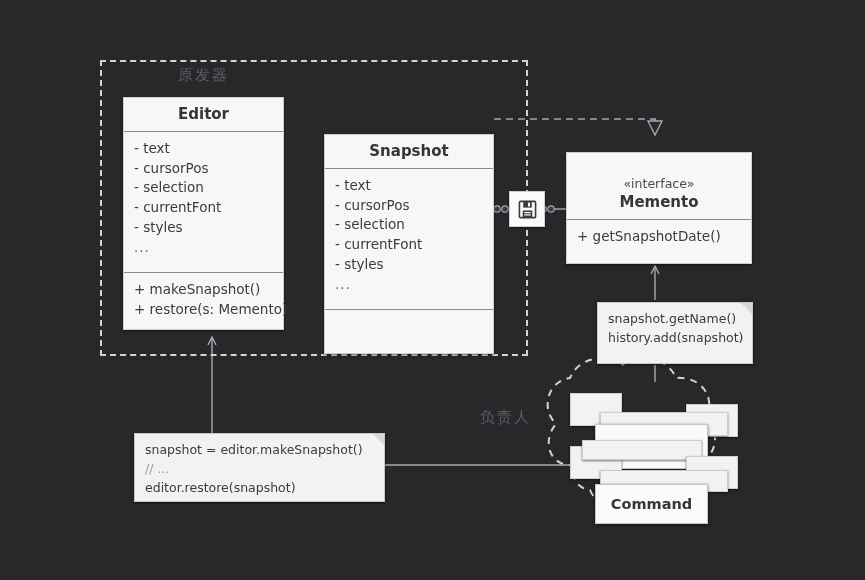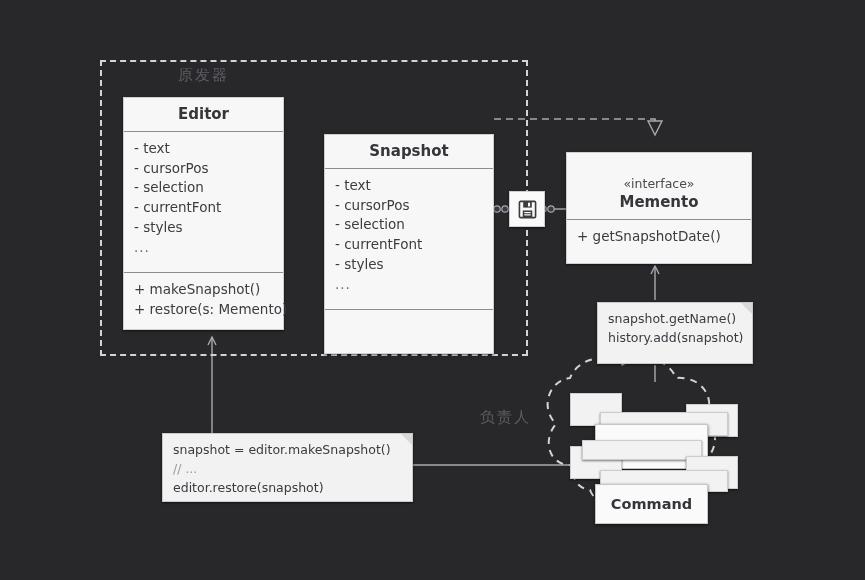--- a/index.html
+++ b/index.html
@@ -247,21 +247,21 @@
   <div class="stack" style="left:570px;top:440px;width:168px;height:56px;">
     <div class="sh" style="left:0px;top:6px;width:52px;height:33px;"></div>
     <div class="sh" style="left:12px;top:0px;width:120px;height:20px;"></div>
     <div class="sh" style="left:116px;top:16px;width:52px;height:33px;"></div>
     <div class="sh" style="left:30px;top:30px;width:128px;height:22px;"></div>
     <div class="front" style="left:25px;top:2px;width:113px;height:40px;">
       <span>Command</span>
     </div>
   </div>
 
-  <div class="note" style="left:134px;top:433px;width:251px;height:69px;margin-left:28px;">
+  <div class="note" style="left:134px;top:433px;width:251px;height:69px;">
     <span class="fold"></span>
     <div>snapshot = editor.makeSnapshot()</div>
     <div class="comment">// ...</div>
     <div>editor.restore(snapshot)</div>
   </div>
 
 
 </div>
 
 </body></html>

